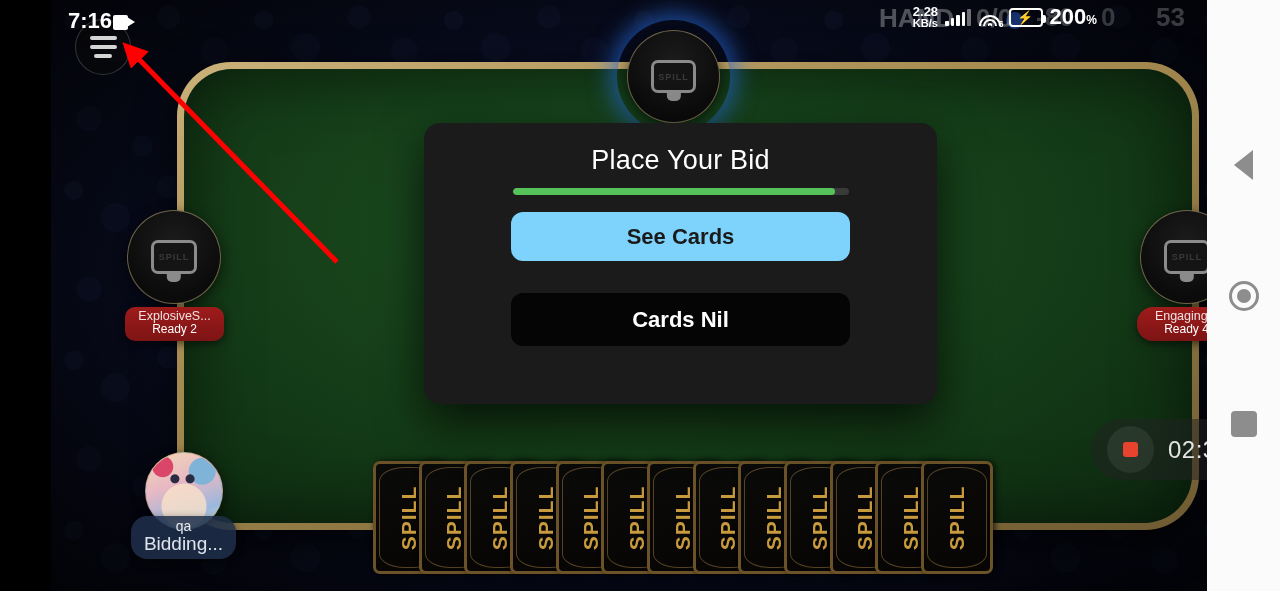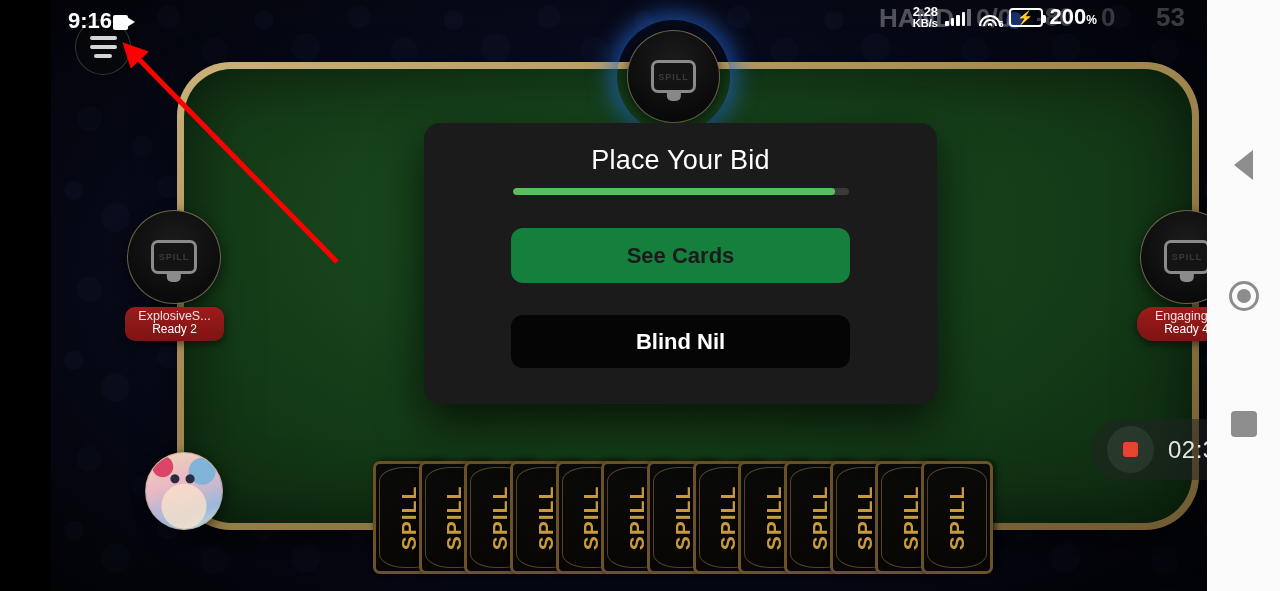--- a/index.html
+++ b/index.html
@@ -196,21 +196,21 @@
     height:100%; background:#56c35a; border-radius:4px;
   }
   .btn{
     display:block; width:339px; margin:0 auto;
     border:none; border-radius:12px;
     font-size:22px; font-weight:700;
     cursor:pointer;
     font-family:"Liberation Sans", sans-serif;
   }
   .btn-primary{
-    margin-top:33px; height:55px; background:#15803d; color:#1a1a1a;
+    margin-top:17px; height:49px; background:#7dd3fc; color:#1a1a1a;
   }
   .btn-dark{
     margin-top:32px; height:53px; background:#050505; color:#ffffff;
   }
 
   
   .hamburger{
     position:absolute; left:75px; top:19px; width:56px; height:56px;
     border-radius:50%;
     border:1px solid rgba(255,255,255,.18);
@@ -398,20 +398,24 @@
       </div>
     </div>
     <div class="badge badge-red bd-right">
       <span class="bname">Engaging...</span>
       <span class="bstat">Ready 4</span>
     </div>
 
     <div class="avatar av-me">
       <div class="me-face"></div>
     </div>
+    <div class="badge badge-blue bd-me">
+      <span class="bname">qa</span>
+      <span class="bstat">Bidding...</span>
+    </div>
 
     <div class="cards" id="cards-fan">
         <div class="card" style="left: 0px; z-index: 0;">
           <span class="card-txt">SPILL</span>
         </div>
         <div class="card" style="left: 45.6667px; z-index: 1;">
           <span class="card-txt">SPILL</span>
         </div>
         <div class="card" style="left: 91.3333px; z-index: 2;">
           <span class="card-txt">SPILL</span>
@@ -447,41 +451,41 @@
           <span class="card-txt">SPILL</span>
         </div>
       </div>
 
     <div class="modal">
       <div class="modal-title">Place Your Bid</div>
       <div class="progress">
         <div class="progress-fill" id="progress-fill" style="width: 96%; background: rgb(86, 195, 90);"></div>
       </div>
       <button class="btn btn-primary">See Cards</button>
-      <button class="btn btn-dark">Blind Nil</button>
+      <button class="btn btn-dark">Cards Nil</button>
     </div>
 
     <div class="rec-pill">
       <div class="rec-circle">
         <div class="rec-stop"></div>
       </div>
       <div class="rec-time">02:38</div>
     </div>
   </div>
 
   <div class="left-gutter"></div>
 
   <div class="hamburger">
     <i></i>
     <i></i>
     <i></i>
   </div>
 
   <div class="statusbar">
-    <div class="clock">9:16</div>
+    <div class="clock">7:16</div>
     <div class="cam-icon">
       <div class="cam-body"></div>
         <div class="cam-lens"></div>
     </div>
 
     <div class="sb-right">
       <div class="netspeed">
         <span class="n1">2.28</span>
         <span class="n2">KB/s</span>
       </div>

